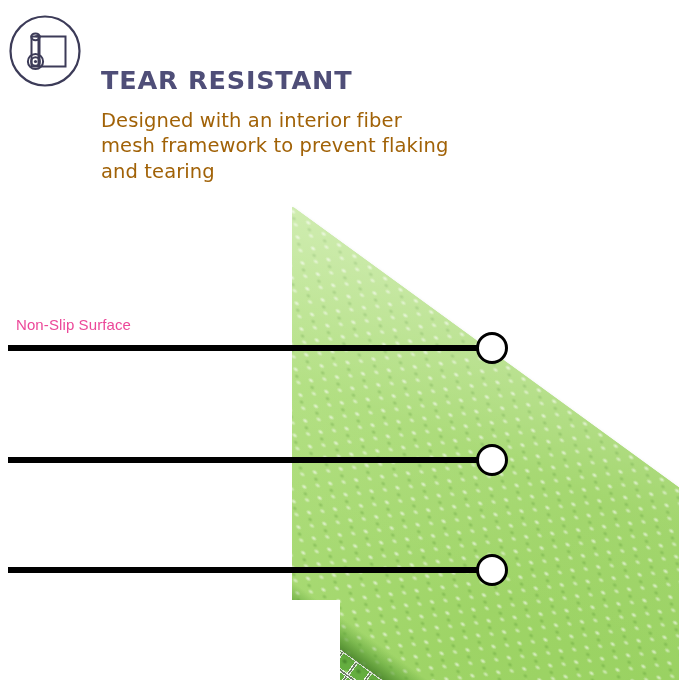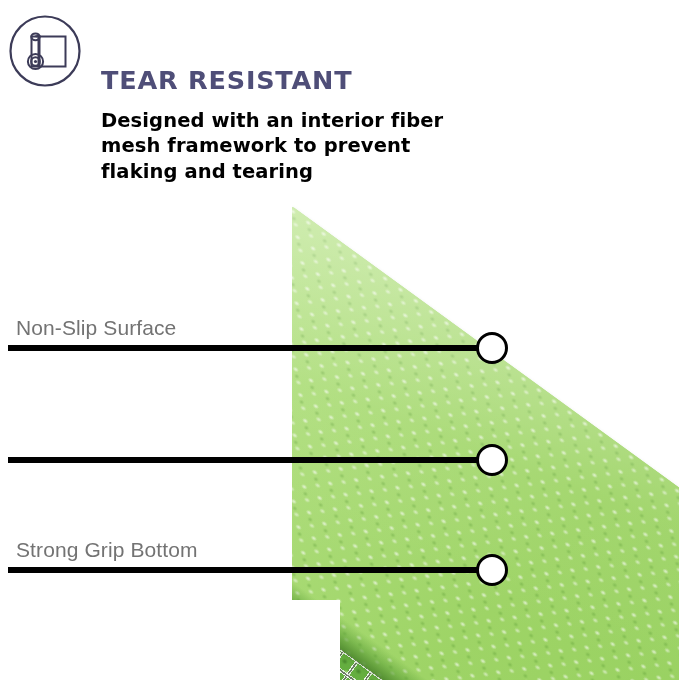--- a/index.html
+++ b/index.html
@@ -48,22 +48,22 @@
     color: #4f4e78;
     line-height: 1.0;
     margin: 0;
     white-space: nowrap;
   }
   #subhead {
     margin: 0;
     margin-top: 14px;
     font-family: "DejaVu Sans", sans-serif;
     font-size: 19.5px;
-    font-weight: 700;
-    color: #000000;
+    font-weight: 400;
+    color: #a16207;
     line-height: 1.33;
     letter-spacing: 0.1px;
     width: 350px;
   }
 
   
   #photo {
     position: absolute;
     left: 0;
     top: 0;
@@ -197,23 +197,23 @@
     height: 32px;
     border-radius: 50%;
     background: #ffffff;
     border: 3.5px solid #000000;
     box-sizing: border-box;
   }
   .callout-label {
     position: absolute;
     left: 16px;
     font-family: "Liberation Sans", sans-serif;
-    font-size: 21px;
+    font-size: 15px;
     font-weight: 400;
-    color: #737373;
+    color: #ec4899;
     letter-spacing: 0.1px;
     white-space: nowrap;
   }
 </style>
 </head>
 <body>
 
 <div id="page">
 
   <div id="photo">
@@ -250,17 +250,16 @@
     </div>
   </div>
 
   <div class="callout-label" style="top:316px;">Non-Slip Surface</div>
   <div class="callout-line" style="top:345px; width:484px;"></div>
   <div class="callout-dot" style="left:476px; top:332px;"></div>
 
   <div class="callout-line" style="top:457px; width:484px;"></div>
   <div class="callout-dot" style="left:476px; top:444px;"></div>
 
-  <div class="callout-label" style="top:538px;">Strong Grip Bottom</div>
   <div class="callout-line" style="top:567px; width:484px;"></div>
   <div class="callout-dot" style="left:476px; top:554px;"></div>
 
 </div>
 
 </body></html>

